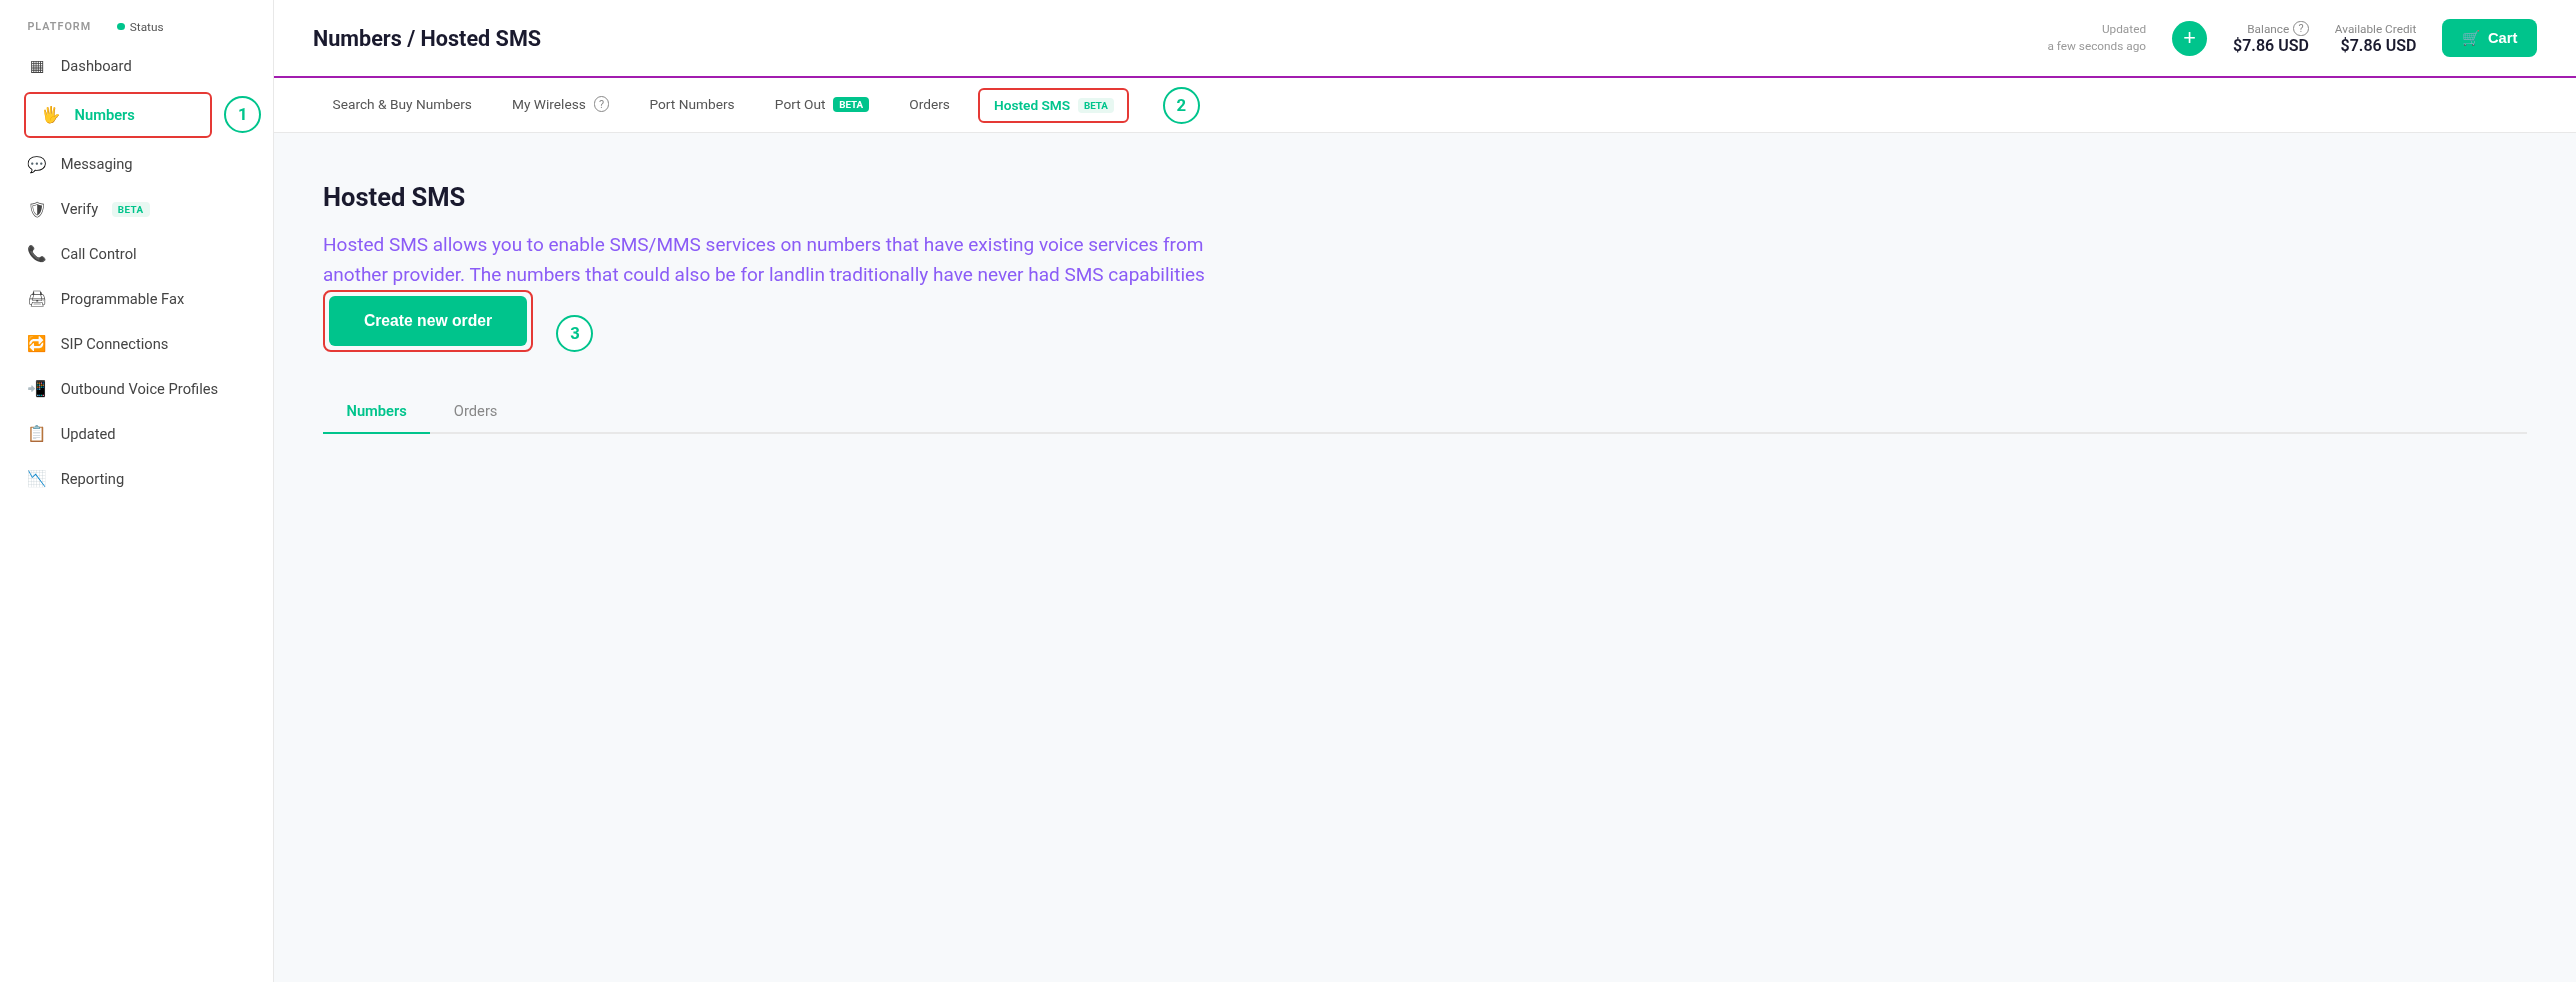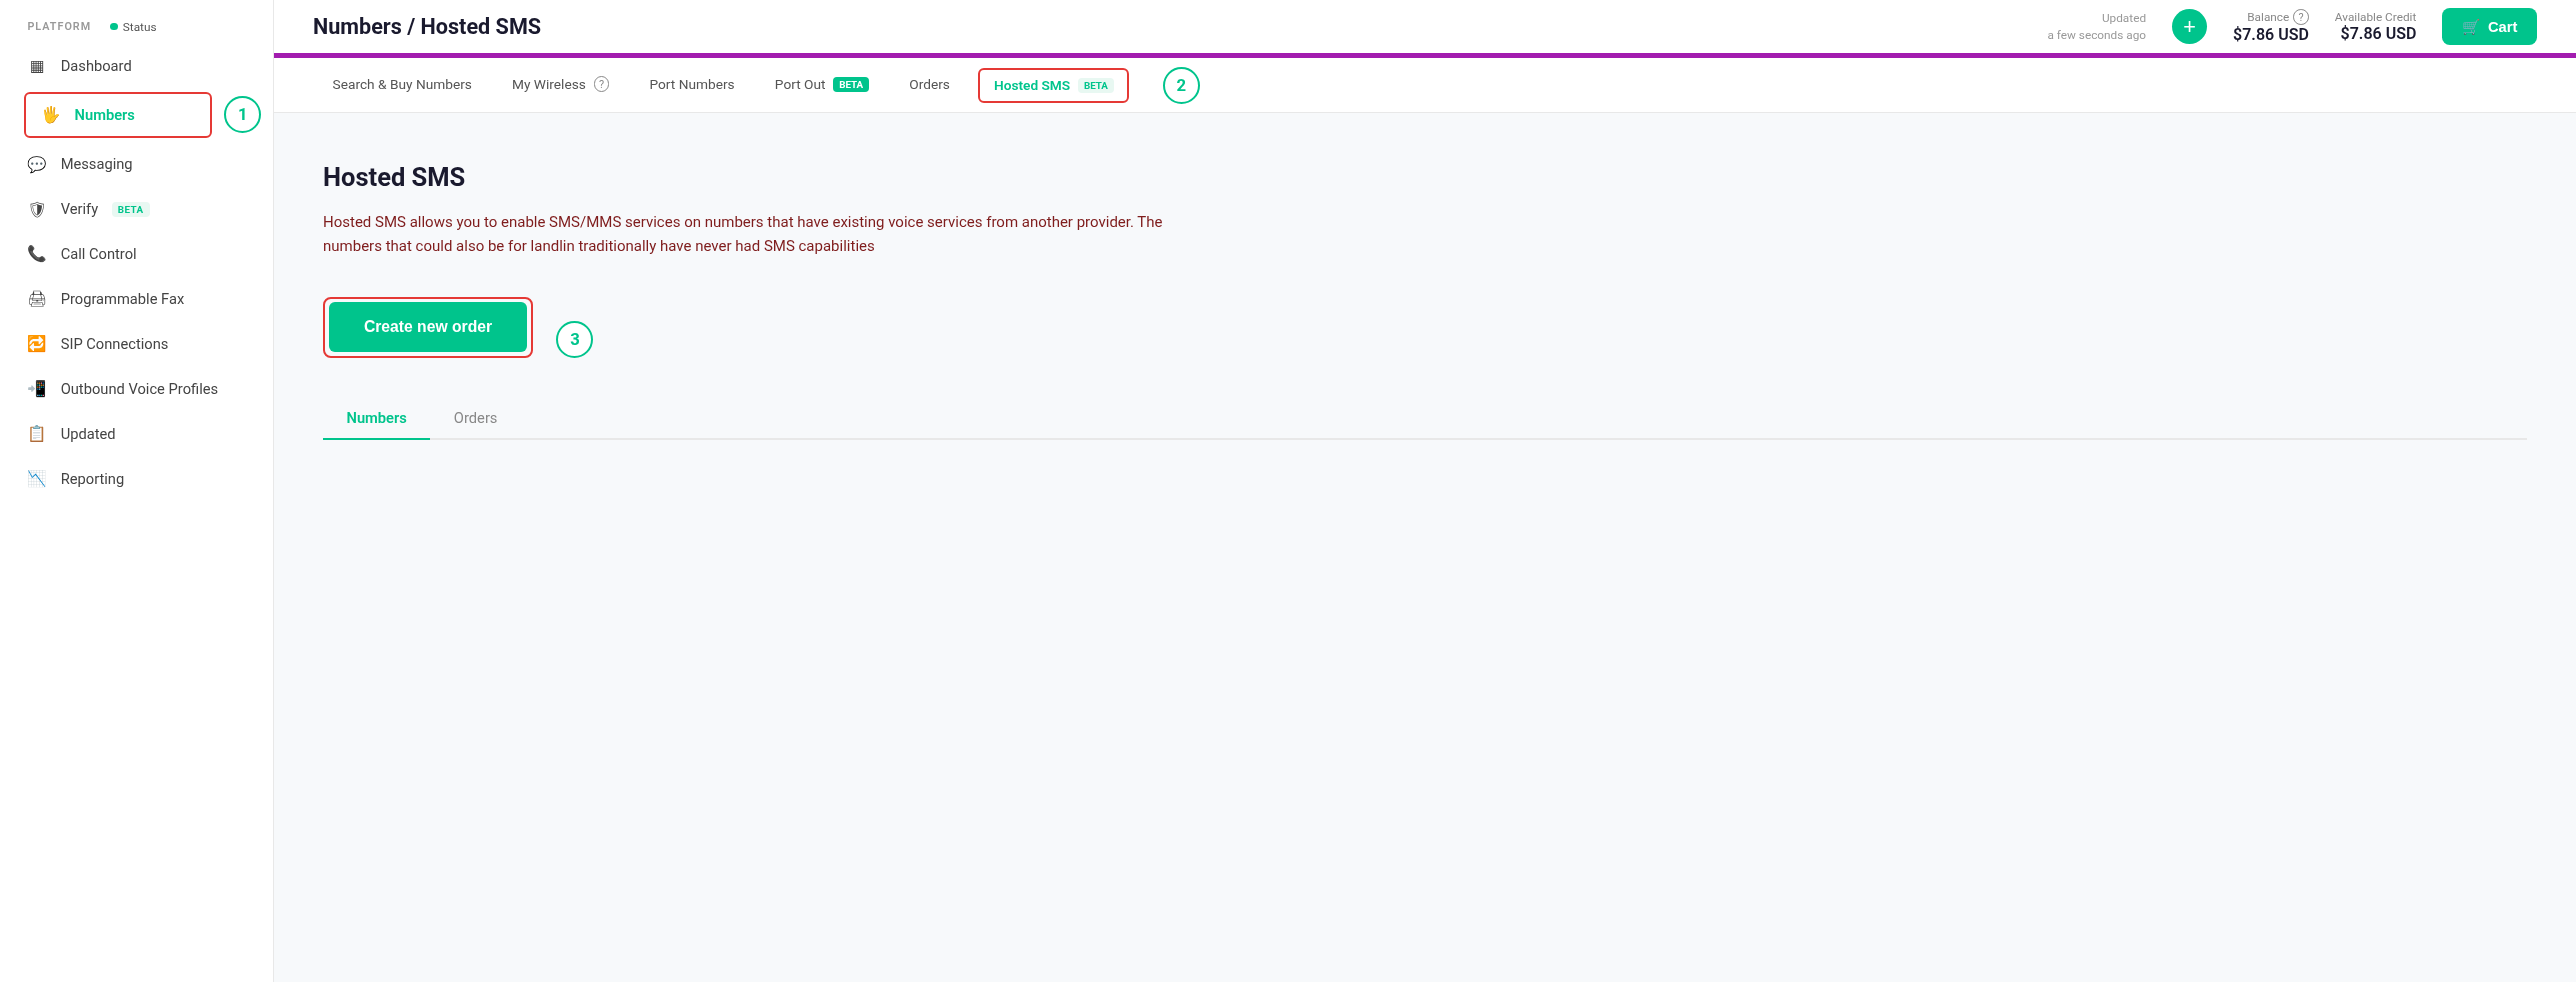--- a/index.html
+++ b/index.html
@@ -30,21 +30,21 @@
     .logo-text {
       font-size: 19.6px;
       font-weight: 800;
       letter-spacing: 2px;
       color: #1a1a2e;
     }
     .sidebar-platform {
       padding: 19.6px 27.4px 9.8px;
       display: flex;
       align-items: flex-start;
-      gap: 19px;
+      gap: 26px;
     }
     .platform-label {
       font-size: 10.8px;
       font-weight: 600;
       color: #999;
       letter-spacing: 1px;
       text-transform: uppercase;
     }
     .status-badge {
       display: flex;
@@ -117,23 +117,23 @@
       flex: 1;
       display: flex;
       flex-direction: column;
       overflow: hidden;
       background: #fff;
     }
 
     
     .header {
       background: #fff;
-      border-bottom: 5px solid #a21caf;
+      border-bottom: 2px solid #a21caf;
       padding: 0 39px;
-      height: 58px;
+      height: 78px;
       display: flex;
       align-items: center;
       justify-content: space-between;
     }
     .header-title {
       font-size: 21.6px;
       font-weight: 700;
       color: #1a1a2e;
     }
     .header-right {
@@ -257,25 +257,24 @@
       padding: 49px 49px 29px;
       overflow-y: auto;
     }
     .content-title {
       font-size: 25.5px;
       font-weight: 700;
       color: #1a1a2e;
       margin-bottom: 17.6px;
     }
     .content-desc {
-      font-size: 15px;
-      color: #7f1d1d;
+      font-size: 19px;
+      color: #8b5cf6;
       line-height: 1.6;
       max-width: 882px;
-      margin-bottom: 39px;
     }
 
     
     .create-order-row {
       display: flex;
       align-items: flex-end;
       gap: 23.5px;
       margin-bottom: 39px;
     }
     .create-order-btn-wrapper {

